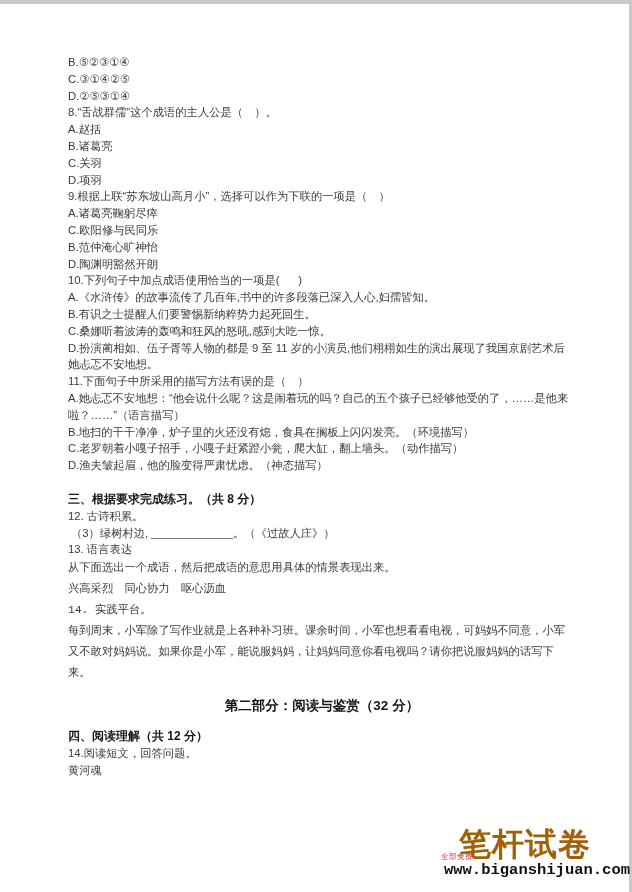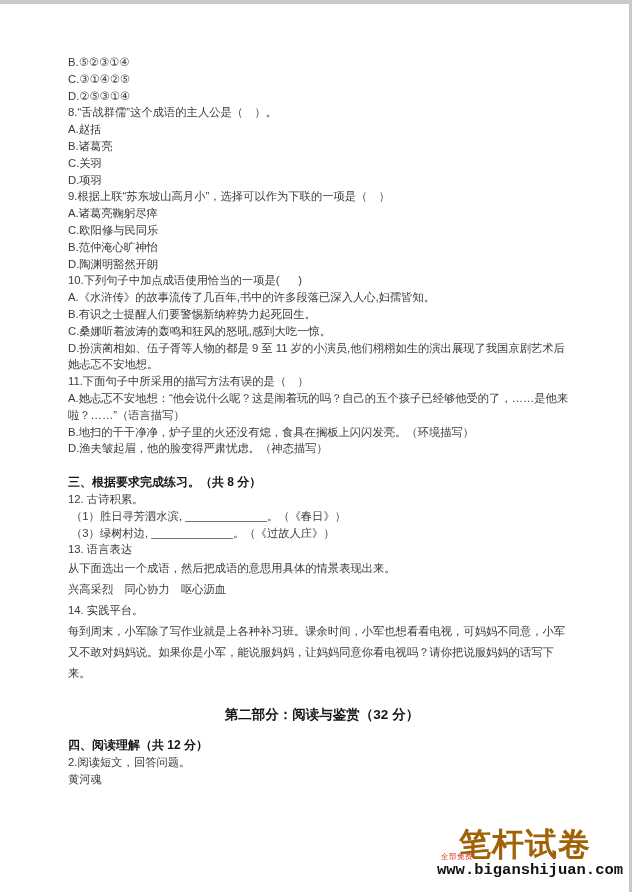--- a/index.html
+++ b/index.html
@@ -11,45 +11,46 @@
   .frame-top{position:absolute;top:0;left:0;width:632px;height:4px;background:#c9c9c9;}
   .frame-right{position:absolute;top:0;right:0;width:3px;height:892px;background:#c9c9c9;}
 
   .page{
     position:absolute;left:68px;top:54px;width:508px;
     font-size:11.3px;
   }
   .line{line-height:16.8px;white-space:pre-wrap;}
   .sub{padding-left:3px;}
   .sec-h{font-weight:bold;color:#161616;font-size:12px;line-height:16.8px;margin-top:17px;white-space:pre-wrap;}
-  .pline{line-height:21px;white-space:pre-wrap;}
+  .pline{line-height:21px;white-space:pre-wrap;font-family:Liberation Mono, monospace;}
   .q14-title{}
   .part-h{
     text-align:center;font-weight:bold;color:#161616;font-size:13.5px;
-    line-height:20px;margin-top:21px;white-space:pre-wrap;
+    line-height:20px;margin-top:12px;white-space:pre-wrap;
   }
   .sec4-h{margin-top:12px;}
   .center{}
 
   
   .logo{position:absolute;left:436px;top:826px;width:194px;}
   .logo-free{
     position:absolute;left:5px;top:27px;
     color:#d8281e;font-size:7.5px;font-weight:normal;line-height:8px;letter-spacing:0.5px;
   }
   .logo-name{
     display:block;margin-left:23px;
     font-size:32px;font-weight:bold;color:#a16207;line-height:36px;letter-spacing:1px;
     white-space:nowrap;
   }
   .logo-url{
     display:block;margin-left:1px;margin-top:0px;
     font-family:"Liberation Mono","DejaVu Sans Mono",monospace;
     font-weight:bold;font-size:15.5px;color:#111;line-height:17px;letter-spacing:0;
     white-space:nowrap;
+    text-align:right;
   }
 </style>
 </head>
 <body>
 
 <div class="frame-top"></div>
 <div class="frame-right"></div>
 
 <div class="page">
 
@@ -82,45 +83,45 @@
       <div class="line">C.桑娜听着波涛的轰鸣和狂风的怒吼,感到大吃一惊。</div>
       <div class="line">D.扮演蔺相如、伍子胥等人物的都是 9 至 11 岁的小演员,他们栩栩如生的演出展现了我国京剧艺术后</div>
       <div class="line">她忐忑不安地想。</div>
     </div>
 
   <div class="line">11.下面句子中所采用的描写方法有误的是（　）</div>
   <div>
       <div class="line">A.她忐忑不安地想：“他会说什么呢？这是闹着玩的吗？自己的五个孩子已经够他受的了，……是他来</div>
       <div class="line">啦？……”（语言描写）</div>
       <div class="line">B.地扫的干干净净，炉子里的火还没有熄，食具在搁板上闪闪发亮。（环境描写）</div>
+      <div class="line">C.老罗朝着小嘎子招手，小嘎子赶紧蹬小瓮，爬大缸，翻上墙头。（动作描写）</div>
       <div class="line">D.渔夫皱起眉，他的脸变得严肃忧虑。（神态描写）</div>
     </div>
 
   <div class="sec-h">三、根据要求完成练习。（共 8 分）</div>
 
   <div class="line">12. 古诗积累。</div>
   <div>
-      <div class="line sub">（1）胜日寻芳泗水滨, _____________。（《春日》）</div>
       <div class="line sub">（3）绿树村边, _____________。（《过故人庄》）</div>
     </div>
 
   <div class="line">13. 语言表达</div>
   <div class="pline">从下面选出一个成语，然后把成语的意思用具体的情景表现出来。</div>
   <div class="pline">兴高采烈　同心协力　呕心沥血</div>
 
   <div class="pline q14-title">14. 实践平台。</div>
   <div>
       <div class="pline">每到周末，小军除了写作业就是上各种补习班。课余时间，小军也想看看电视，可妈妈不同意，小军</div>
       <div class="pline">又不敢对妈妈说。如果你是小军，能说服妈妈，让妈妈同意你看电视吗？请你把说服妈妈的话写下来。</div>
     </div>
 
   <div class="part-h">第二部分：阅读与鉴赏（32 分）</div>
 
   <div class="sec-h sec4-h">四、阅读理解（共 12 分）</div>
-  <div class="line">2.阅读短文，回答问题。</div>
+  <div class="line">14.阅读短文，回答问题。</div>
   <div class="line center">黄河魂</div>
 
 </div>
 
 <div class="logo">
   <span class="logo-free">全部免费</span>
   <span class="logo-name">笔杆试卷</span>
   <span class="logo-url">www.biganshijuan.com</span>
 </div>
 

